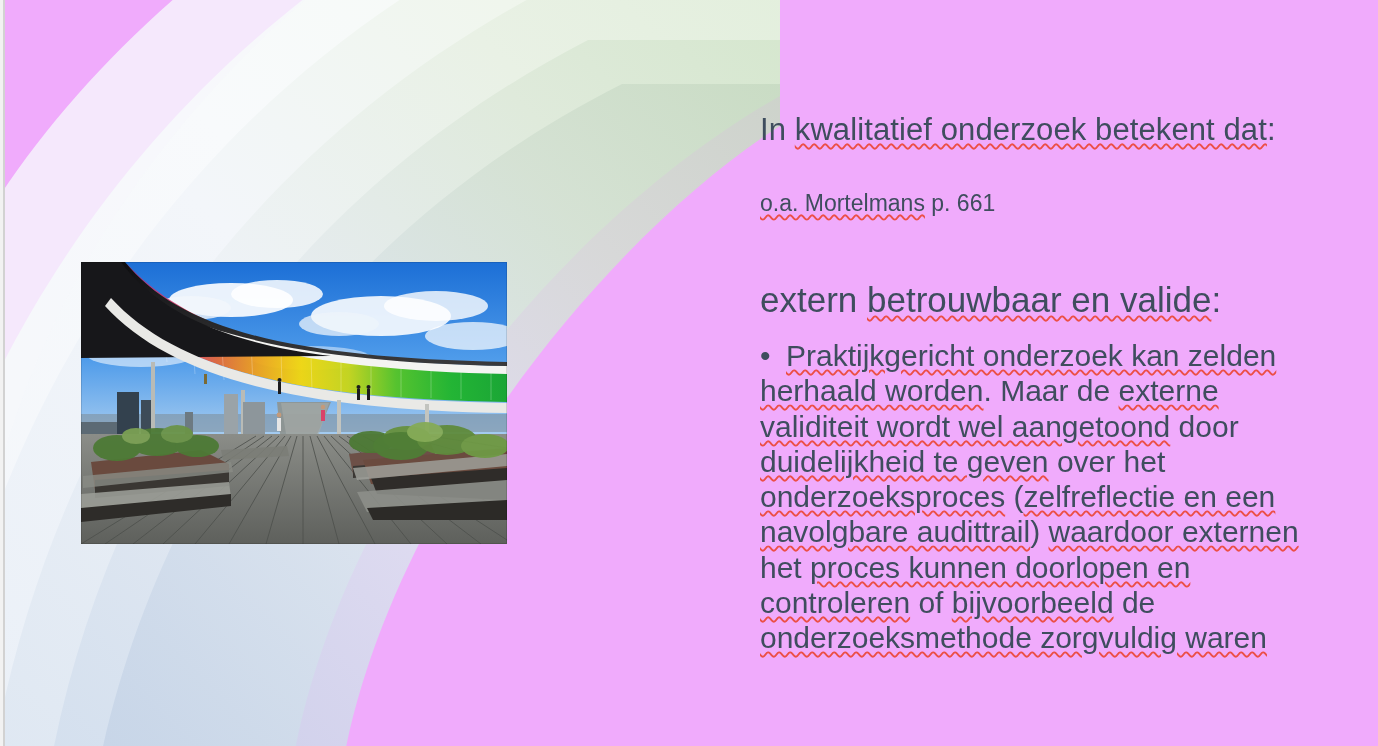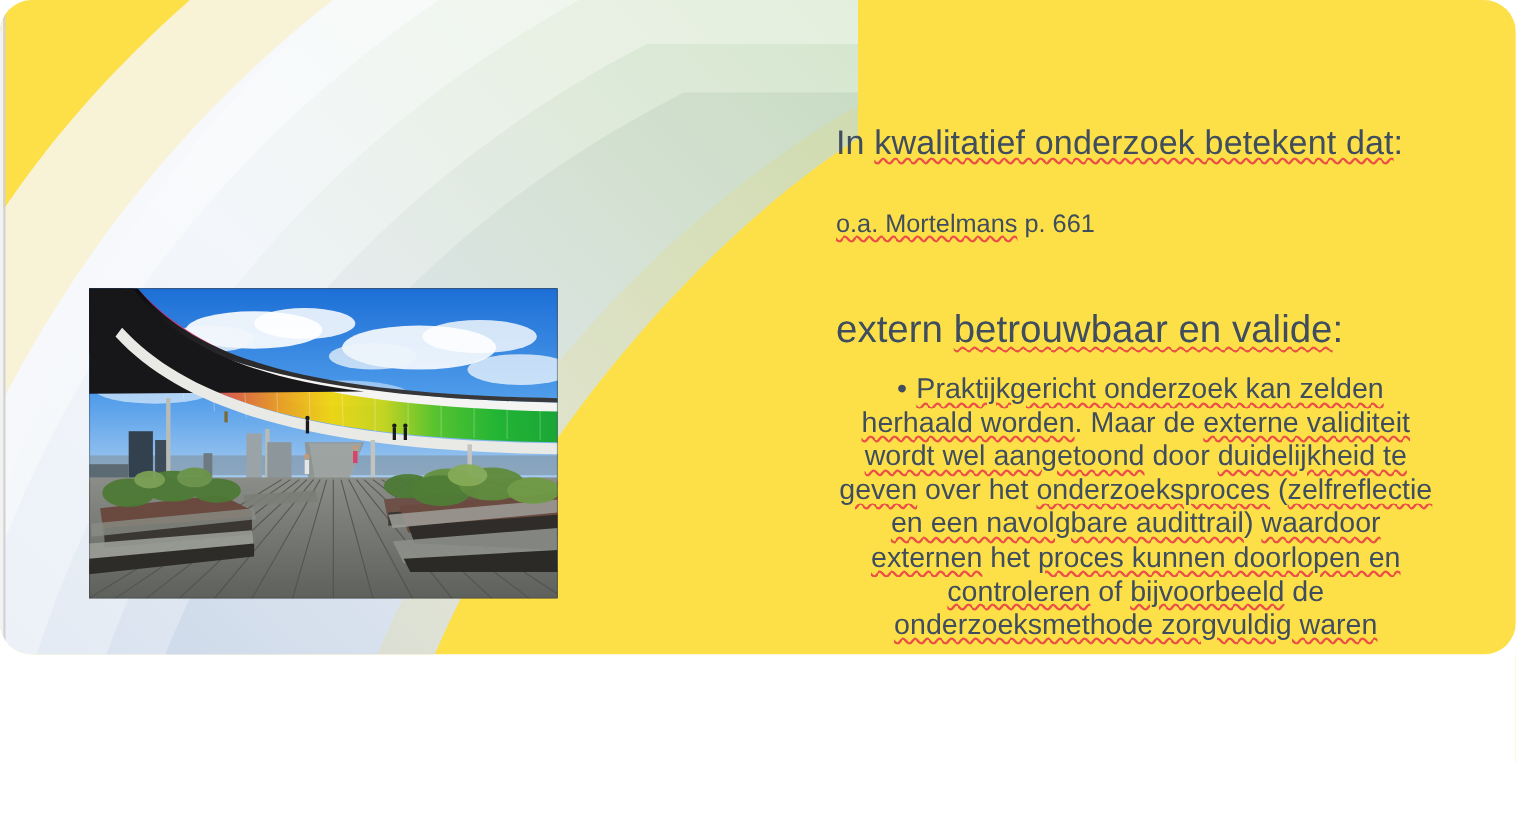--- a/index.html
+++ b/index.html
@@ -4,25 +4,24 @@
 <title>Slide</title>
 <style>
   html, body {
     margin: 0;
     padding: 0;
     background: #ffffff;
   }
   #slide {
     position: relative;
     width: 1378px;
-    height: 595px;
-    background: #fde047;
+    height: 746px;
+    background: #f0abfc;
     overflow: hidden;
     font-family: "Liberation Sans", sans-serif;
-    border-radius: 29px;
   }
   
   .edge-rule {
     position: absolute;
     left: 3px;
     top: 0;
     width: 2px;
     height: 746px;
     background: #d2d2d2;
     z-index: 6;
@@ -91,24 +90,24 @@
     font-size: 23px;
     line-height: 1.2;
     margin: 42px 0 0 0;
   }
   .lead {
     font-size: 35px;
     line-height: 1.2;
     margin: 62px 0 0 0;
   }
   .bullet-para {
-    font-size: 26px;
+    font-size: 30px;
     line-height: 1.175;
     margin: 17px 0 0 0;
-    text-align: center;
+    text-align: left;
   }
   .bullet-dot {
     display: inline-block;
     width: 26px;
   }
 </style>
 </head>
 <body>
 
 <div id="slide">

